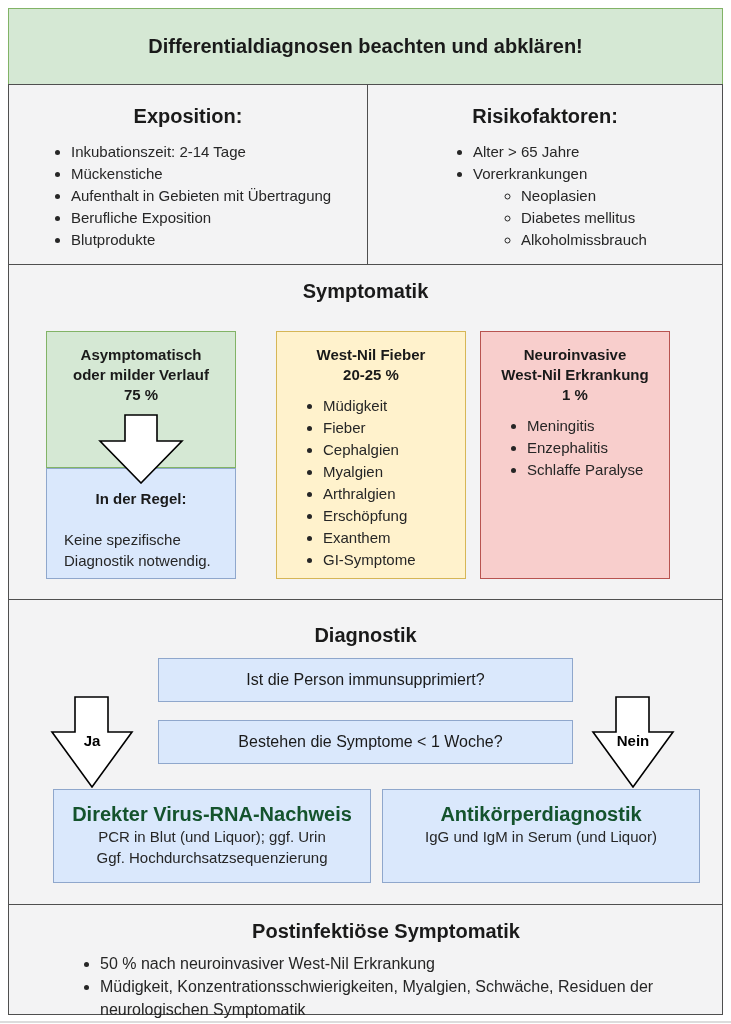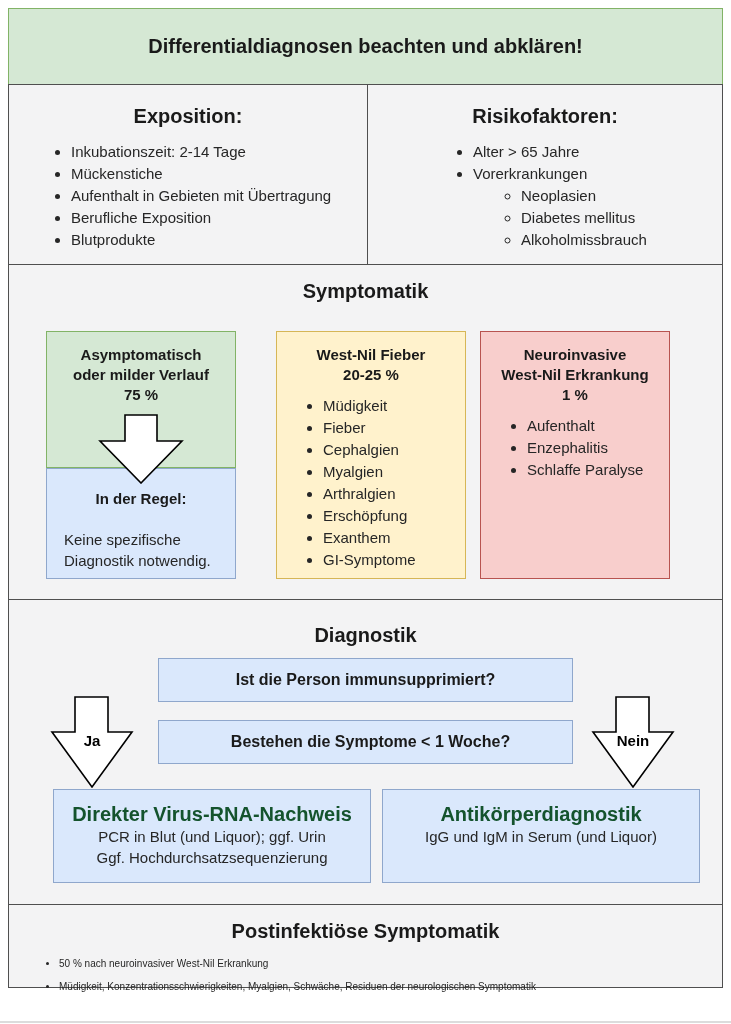--- a/index.html
+++ b/index.html
@@ -41,36 +41,36 @@
   .red-box{left:471px;top:66px;width:190px;height:248px;background:var(--red-fill);border-color:var(--red-stroke);}
   .sym-box-title{margin:13px 6px 0;text-align:center;font-size:15px;font-weight:bold;line-height:20px;color:#1a1a1a;}
   ul.sym-bullets{margin:10px 0 0;padding-left:46px;font-size:15px;line-height:22px;list-style:disc;}
   .note-title{margin:20px 0 0;text-align:center;font-size:15px;font-weight:bold;line-height:20px;color:#1a1a1a;}
   .note-body{margin:20px 10px 0 17px;font-size:15px;line-height:21px;}
   .sym-arrow{position:absolute;left:89px;top:149px;width:86px;height:70px;}
 
   
   .band.diag{top:599px;height:356px;}
   .q-box{position:absolute;left:149px;width:415px;height:44px;background:var(--blue-fill);border:1px solid var(--blue-stroke);
-    display:flex;align-items:center;justify-content:center;font-size:16px;font-weight:bold;color:#1a1a1a;}
+    display:flex;align-items:center;justify-content:center;font-size:16px;font-weight:normal;color:#1a1a1a;}
   .q1{top:58px;}
   .q2{top:120px;padding-left:10px;}
   .flow-arrow{position:absolute;top:96px;width:84px;height:92px;}
   .flow-arrow.ja{left:41px;}
   .flow-arrow.nein{left:582px;}
   .arrow-label{position:absolute;left:0;top:36px;width:100%;text-align:center;font-size:15px;font-weight:bold;color:#000;}
   .res-box{position:absolute;top:189px;width:318px;height:94px;background:var(--blue-fill);border:1px solid var(--blue-stroke);text-align:center;}
   .res-box.left{left:44px;}
   .res-box.right{left:373px;}
   .res-title{margin:12px 4px 0;font-size:20px;font-weight:bold;line-height:24px;color:#14532d;}
   .res-line{margin:1px 4px 0;font-size:15px;line-height:20px;}
 
   
-  .band.post{top:904px;height:84px;}
-  ul.post-bullets{margin:9px 0 16px;padding-left:50px;font-size:10px;line-height:23px;list-style:disc;}
+  .band.post{top:904px;height:111px;padding-left:41px;}
+  ul.post-bullets{margin:9px 0 16px;padding-left:50px;font-size:16px;line-height:23px;list-style:disc;}
 
   .bottom-edge{position:absolute;left:0;top:1021px;width:731px;height:2px;background:#dcdcdc;}
 
   svg .blockarrow{fill:#ffffff;stroke:#000000;stroke-width:1.6;stroke-linejoin:miter;}
 </style>
 </head>
 <body>
 
 <div class="stage">
 
@@ -141,21 +141,21 @@
       </ul>
     </div>
 
     <div class="box red-box">
       <div class="sym-box-title">
         <div>Neuroinvasive</div>
         <div>West-Nil Erkrankung</div>
         <div>1 %</div>
       </div>
       <ul class="sym-bullets">
-        <li>Aufenthalt</li>
+        <li>Meningitis</li>
         <li>Enzephalitis</li>
         <li>Schlaffe Paralyse</li>
       </ul>
     </div>
   </div>
 
   <div class="band diag">
     <div class="band-title" style="margin-top:24px;">Diagnostik</div>
 
     <div class="q-box q1">

